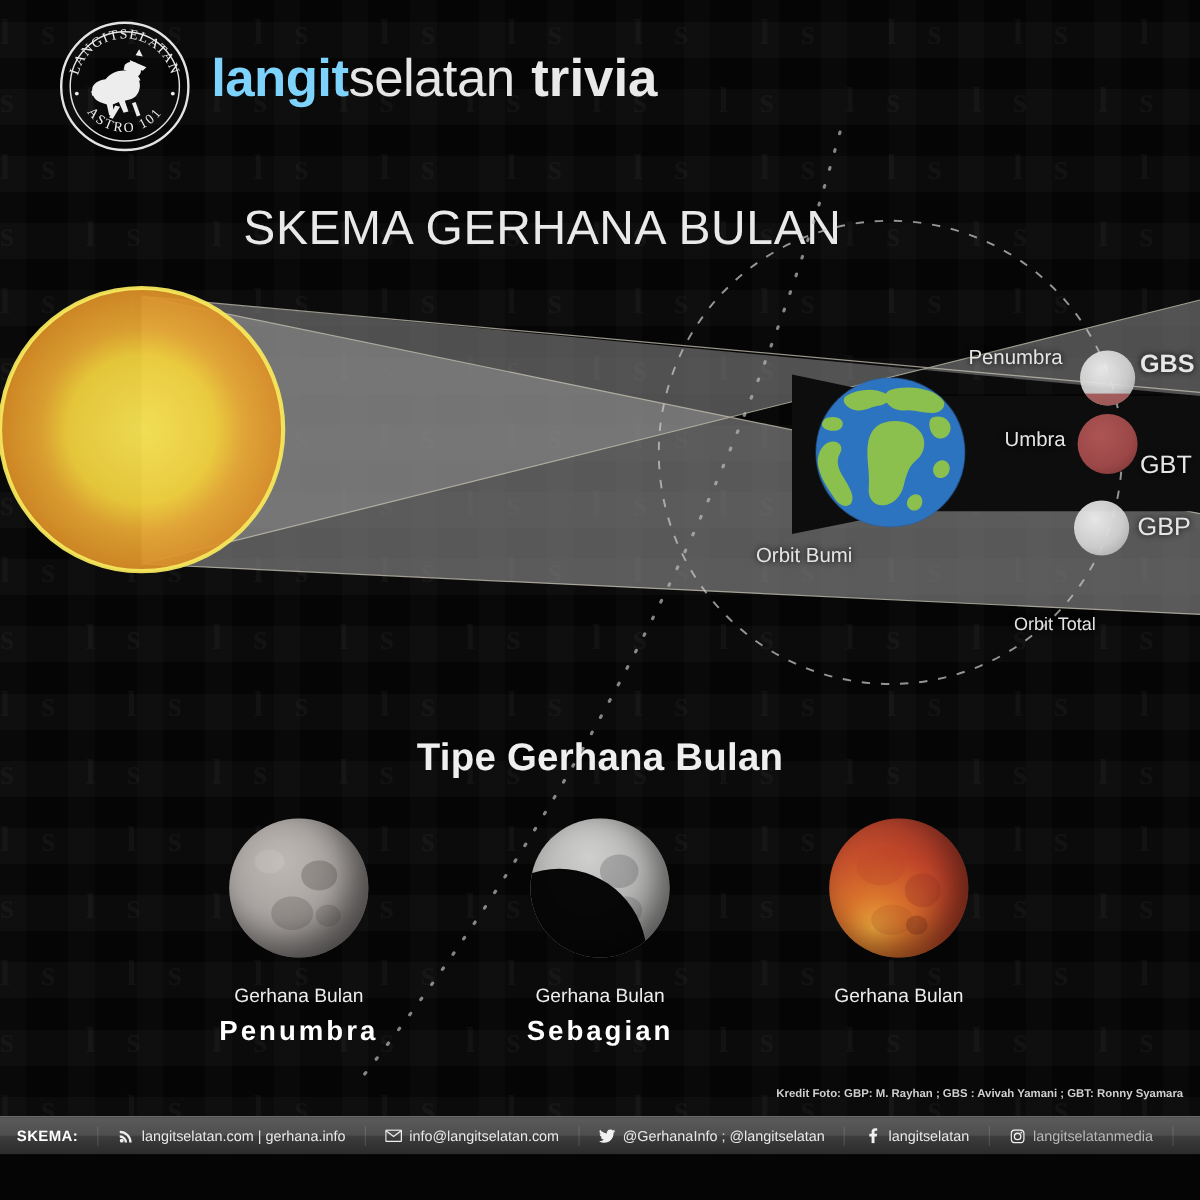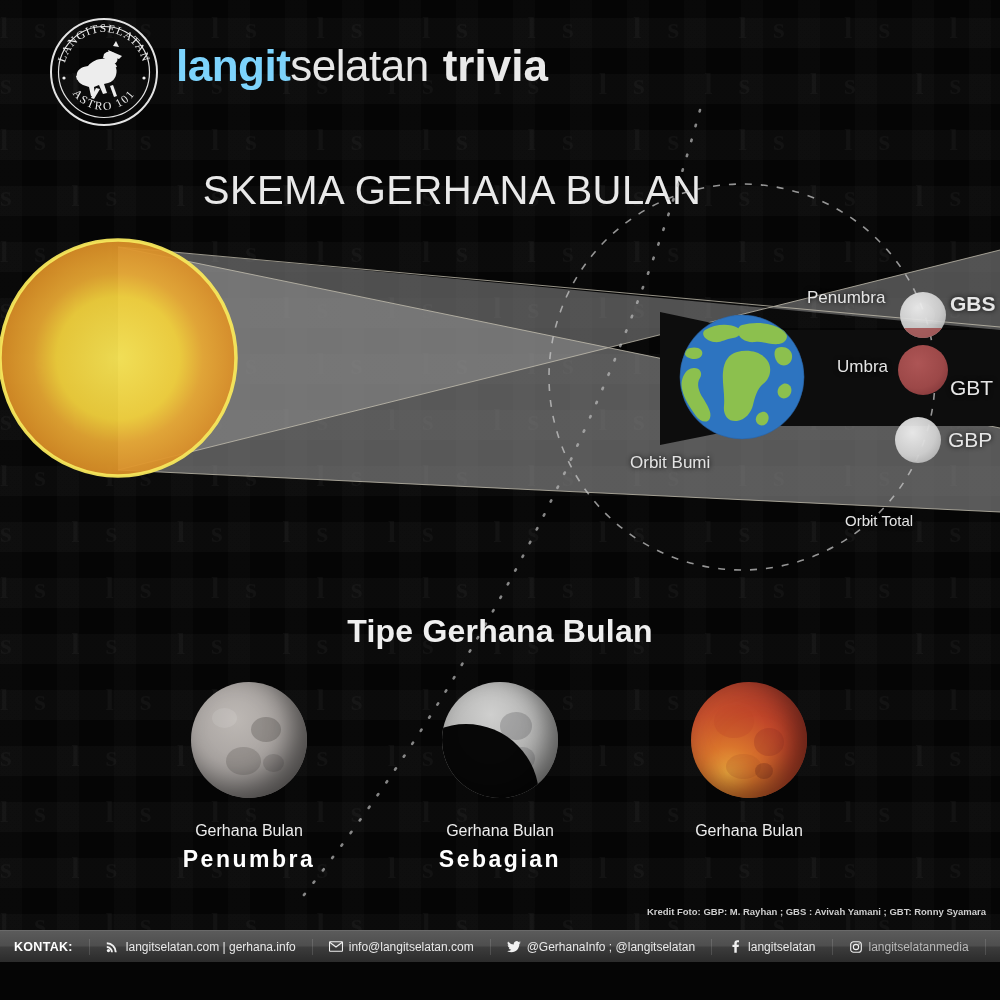--- a/index.html
+++ b/index.html
@@ -311,21 +311,21 @@
       <div style="position:absolute;left:30%;top:62%;width:30%;height:22%;border-radius:50%;background:rgba(175,85,40,0.26);"></div>
       <div style="position:absolute;left:55%;top:70%;width:16%;height:14%;border-radius:50%;background:rgba(120,45,30,0.35);"></div>
       <div style="position:absolute;inset:0;border-radius:50%;box-shadow:inset -12px -10px 26px rgba(0,0,0,0.42), inset 8px 14px 22px rgba(255,180,90,0.10);"></div>
     </div>
     <div class="type-caption-1">Gerhana Bulan</div>
   </div>
 
   <div id="credit">Kredit Foto:  GBP: M. Rayhan ; GBS : Avivah Yamani ; GBT: Ronny Syamara</div>
 
   <div id="footer">
-    <div id="kontak-label">KONTAK:</div>
+    <div id="kontak-label">SKEMA:</div>
 
     <div class="footer-item">
       <span class="fi-icon">
         <svg viewBox="0 0 16 16" width="13" height="13" fill="currentColor">
           <circle cx="3" cy="13" r="2"></circle>
           <path d="M1 7.5a7.5 7.5 0 0 1 7.5 7.5h-2.4A5.1 5.1 0 0 0 1 9.9z"></path>
           <path d="M1 2.8A12.2 12.2 0 0 1 13.2 15h-2.4A9.8 9.8 0 0 0 1 5.2z"></path>
         </svg>
       </span>
       <span>langitselatan.com | gerhana.info</span>

